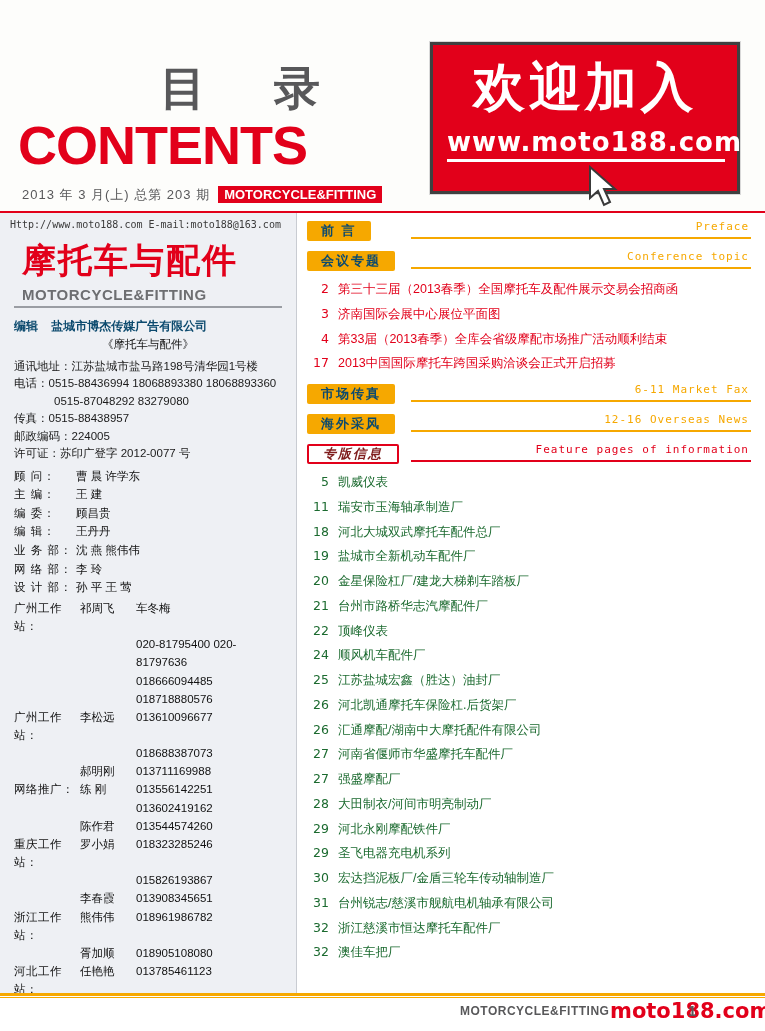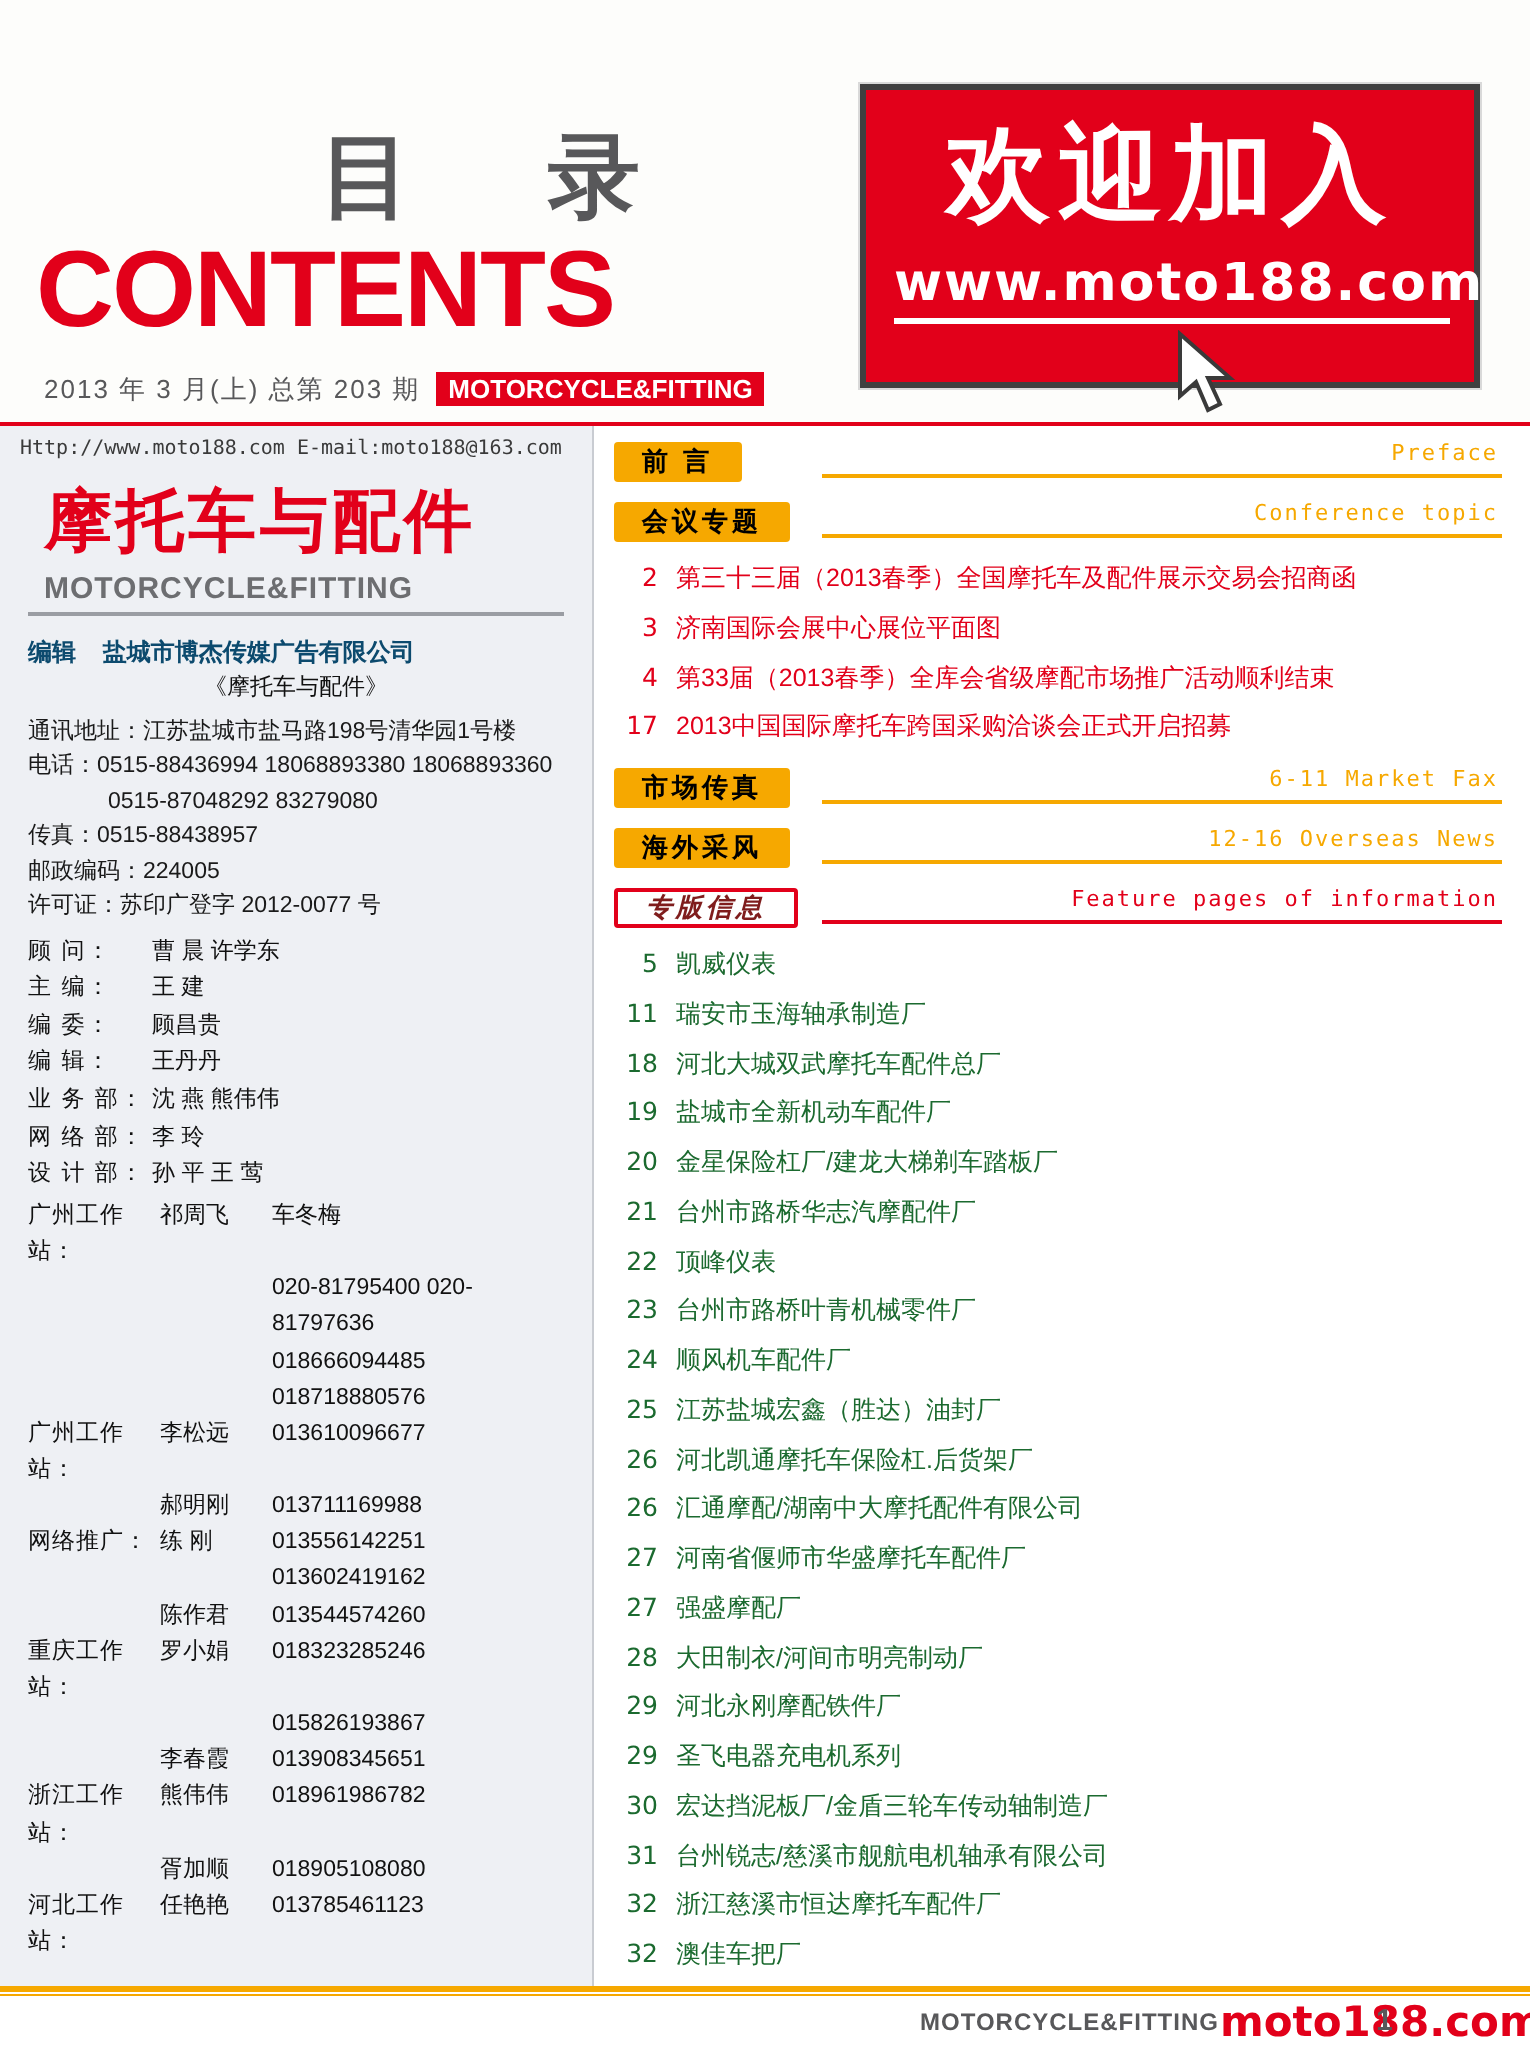--- a/index.html
+++ b/index.html
@@ -105,21 +105,21 @@
   .stations .r{display:flex;}
   .stations .k{width:66px;flex:none;letter-spacing:0.5px;}
   .stations .n{width:56px;flex:none;}
   .stations .p{flex:1;}
 
   
   .sec{position:relative;margin:0 14px 0 10px;}
   .sec-head{position:relative;height:22px;margin-top:8px;}
   .sec-tag{
     position:absolute;left:0;top:0;height:20px;line-height:20px;
-    padding:0 14px;background:#f6a800;color:#000000;
+    padding:0 14px;background:#f6a800;color:#0c4a6e;
     font-size:13px;font-weight:bold;letter-spacing:2px;
     border-radius:2px;
   }
   .sec-tag.white{background:#ffffff;color:#7f1d1d;border:2px solid #e2001a;line-height:16px;height:20px;box-sizing:border-box;font-style:italic;}
   .sec-line{
     position:absolute;left:104px;right:0;top:16px;height:2px;background:#f6a800;
   }
   .sec-en{
     position:absolute;right:2px;top:-1px;
     font-family:"DejaVu Sans Mono", monospace;
@@ -262,20 +262,25 @@
             <div class="n"></div>
             <div class="p">018718880576</div>
           </div>
         <div class="r">
             <div class="k">广州工作站：</div>
             <div class="n">李松远</div>
             <div class="p">013610096677</div>
           </div>
         <div class="r">
             <div class="k"></div>
+            <div class="n"></div>
+            <div class="p">018688387073</div>
+          </div>
+        <div class="r">
+            <div class="k"></div>
             <div class="n">郝明刚</div>
             <div class="p">013711169988</div>
           </div>
         <div class="r">
             <div class="k">网络推广：</div>
             <div class="n">练 刚</div>
             <div class="p">013556142251</div>
           </div>
         <div class="r">
             <div class="k"></div>
@@ -401,24 +406,20 @@
               <div class="num">20</div>
               <div class="txt">金星保险杠厂/建龙大梯剃车踏板厂</div>
             </div>
           <div class="toc-row">
               <div class="num">21</div>
               <div class="txt">台州市路桥华志汽摩配件厂</div>
             </div>
           <div class="toc-row">
               <div class="num">22</div>
               <div class="txt">顶峰仪表</div>
-            </div>
-          <div class="toc-row">
-              <div class="num">23</div>
-              <div class="txt">台州市路桥叶青机械零件厂</div>
             </div>
           <div class="toc-row">
               <div class="num">24</div>
               <div class="txt">顺风机车配件厂</div>
             </div>
           <div class="toc-row">
               <div class="num">25</div>
               <div class="txt">江苏盐城宏鑫（胜达）油封厂</div>
             </div>
           <div class="toc-row">

